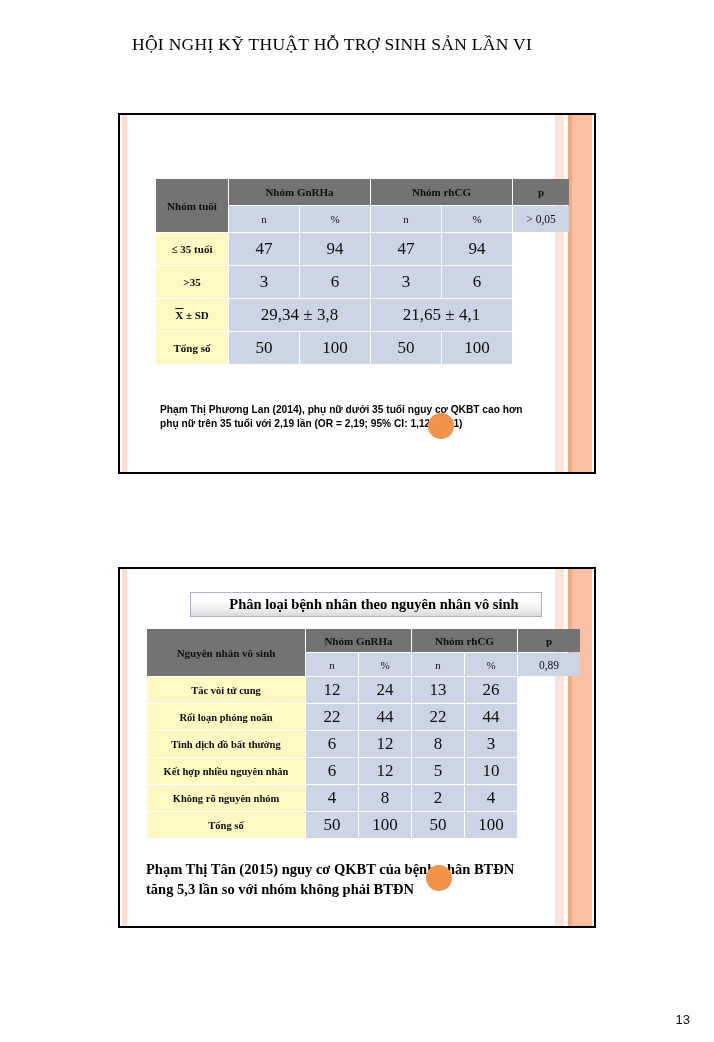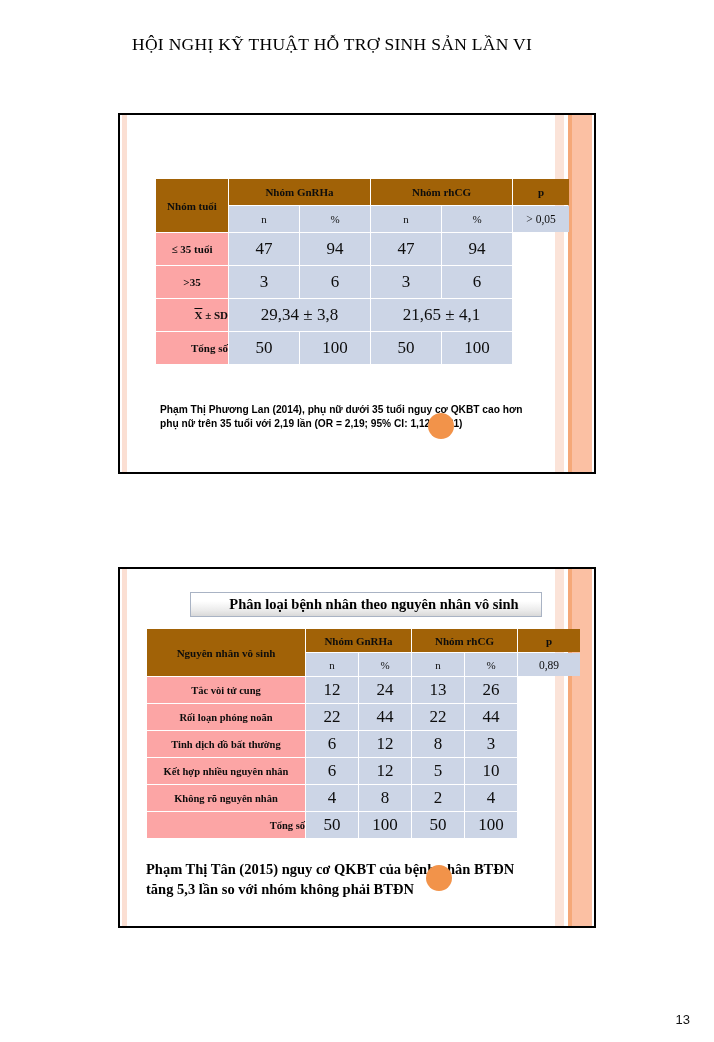--- a/index.html
+++ b/index.html
@@ -98,37 +98,37 @@
 
   table.data-table th,
   table.data-table td {
     padding: 0;
     margin: 0;
     text-align: center;
     vertical-align: middle;
     color: #0d0d0d;
   }
   .hdr-blue {
-    background: #a16207;
+    background: #737373;
     font-weight: bold;
     font-size: 11px;
   }
   .hdr-sub {
     background: #ccd5e6;
     font-weight: normal;
     font-size: 11px;
   }
   .rowlabel {
-    background: #fca5a5;
+    background: #fef9c3;
     font-weight: bold;
     font-size: 10.5px;
     text-align: left;
     padding-left: 7px;
   }
-  .rowlabel.center { text-align: right; padding-left: 0; }
+  .rowlabel.center { text-align: center; padding-left: 0; }
   .cell {
     background: #ccd5e6;
     font-size: 17px;
   }
   .pcell {
     background: #ccd5e6;
     font-size: 11.5px;
   }
   .overline { text-decoration: overline; }
 
@@ -313,21 +313,21 @@
           <td class="cell">3</td>
         </tr>
         <tr>
           <td class="rowlabel">Kết hợp nhiều nguyên nhân</td>
           <td class="cell">6</td>
           <td class="cell">12</td>
           <td class="cell">5</td>
           <td class="cell">10</td>
         </tr>
         <tr>
-          <td class="rowlabel">Không rõ nguyên nhân</td>
+          <td class="rowlabel">Không rõ nguyên nhóm</td>
           <td class="cell">4</td>
           <td class="cell">8</td>
           <td class="cell">2</td>
           <td class="cell">4</td>
         </tr>
         <tr>
           <td class="rowlabel center">Tổng số</td>
           <td class="cell">50</td>
           <td class="cell">100</td>
           <td class="cell">50</td>

